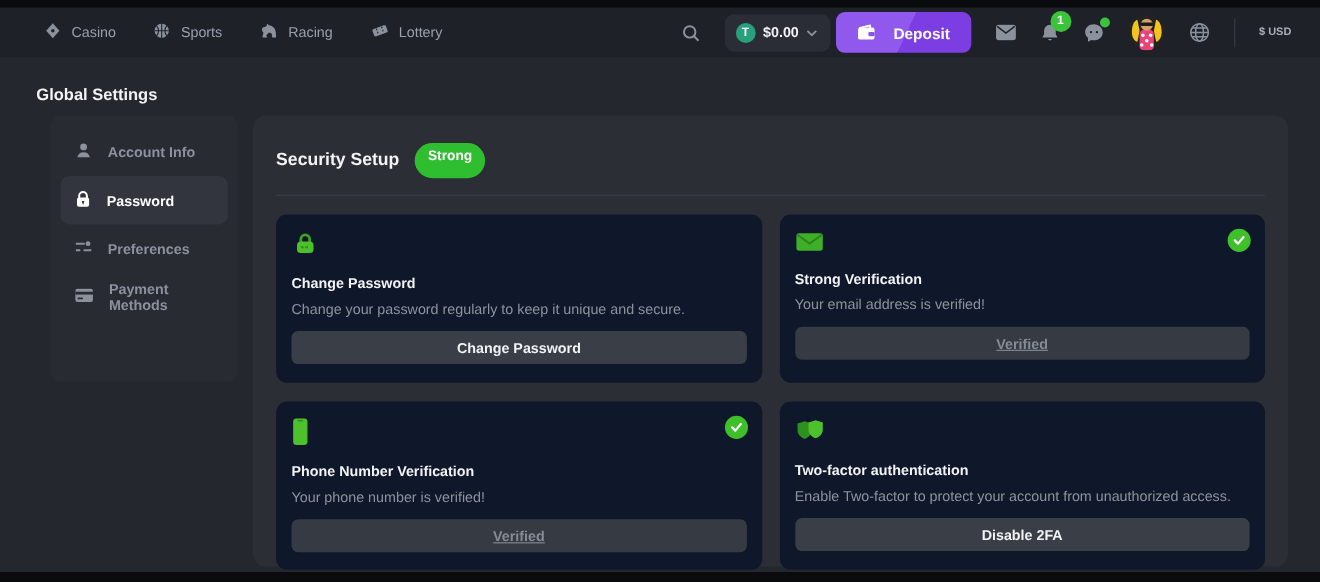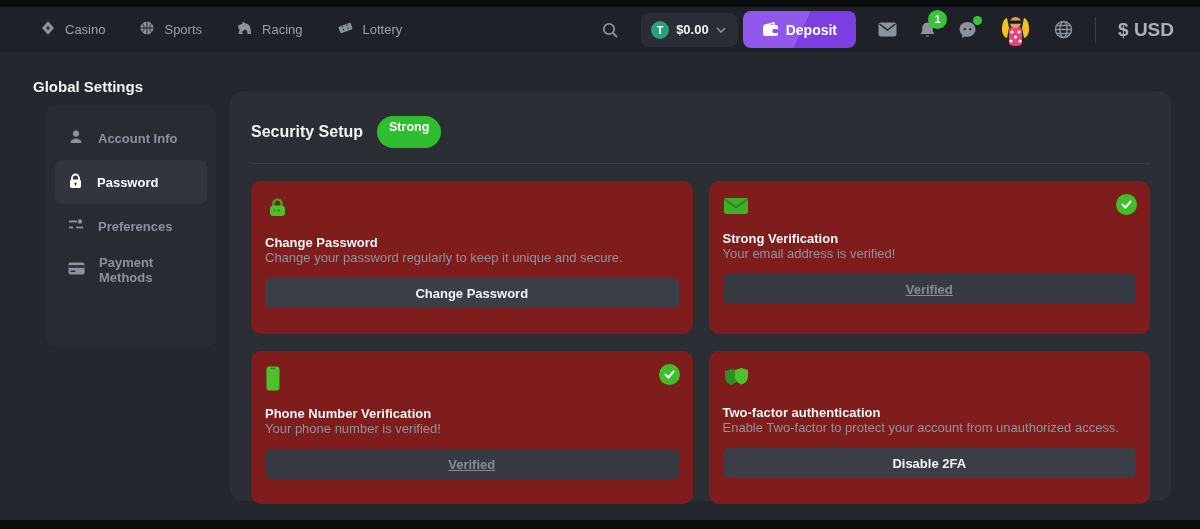--- a/index.html
+++ b/index.html
@@ -10,47 +10,47 @@
   .navbar { height:45px; background:#1e2127; display:flex; align-items:center; padding:0 26px 0 40px; }
   .nav-links { display:flex; align-items:center; gap:34px; }
   .nav-link { display:flex; align-items:center; gap:9px; color:#98a0ac; font-size:13px; font-weight:400; cursor:pointer; }
   .nav-link svg { flex:0 0 auto; }
   .nav-right { margin-left:auto; display:flex; align-items:center; gap:22px; }
   .icon-btn { color:#8b929e; display:flex; align-items:center; cursor:pointer; position:relative; }
   .balance-group { display:flex; align-items:center; }
   .balance-pill { background:#2a2d35; border-radius:8px; height:34px; display:flex; align-items:center; gap:7px; padding:0 12px 0 10px; cursor:pointer; }
   .coin { width:18px; height:18px; border-radius:50%; background:#26a17b; color:#fff; font-size:11px; font-weight:700; display:flex; align-items:center; justify-content:center; }
   .balance-amount { color:#f2f3f5; font-size:13px; font-weight:700; }
-  .deposit-btn { margin-left:5px; height:37px; border:none; border-radius:8px; padding:0 19px; display:flex; align-items:center; gap:7px;
+  .deposit-btn { margin-left:5px; height:37px; border:none; border-radius:8px; padding:0 19px; display:flex; align-items:center; gap:16px;
       background:linear-gradient(115deg,#9058ec 0%,#9058ec 52%,#7c3ee2 52%); color:#fff; font-size:14px; font-weight:700; cursor:pointer; font-family:inherit; }
   .badge-count { position:absolute; top:-11px; left:9px; min-width:19px; height:19px; border-radius:10px; background:#3cc33c; color:#fff;
       font-size:11px; font-weight:700; display:flex; align-items:center; justify-content:center; padding:0 4px; }
   .online-dot { position:absolute; top:-5px; right:-5px; width:9px; height:9px; border-radius:50%; background:#3cc33c; }
   .avatar { width:33px; height:33px; border-radius:50%; overflow:hidden; cursor:pointer; flex:0 0 auto; }
   .nav-divider { width:1px; height:26px; background:#3a3e46; }
-  .currency { color:#aab0ba; font-size:19px; font-weight:700; display:flex; align-items:center; gap:4px; cursor:pointer; }
+  .currency { color:#aab0ba; font-size:10px; font-weight:700; display:flex; align-items:center; gap:4px; cursor:pointer; }
 
   
   .page-title { position:absolute; left:33px; top:71px; color:#f2f3f5; font-size:15px; font-weight:700; }
 
   .sidebar { position:absolute; left:46px; top:98px; width:170px; height:242px; background:#282b32; border-radius:10px; padding:11px 9px; }
   .side-item { height:44px; display:flex; align-items:center; gap:14px; padding:0 13px; border-radius:8px; color:#8b919d; font-size:13px; font-weight:600; cursor:pointer; }
   .side-item.active { background:#32353e; color:#ffffff; font-weight:700; }
   .side-item svg { flex:0 0 auto; }
 
-  .panel { position:absolute; left:230px; top:84px; width:941px; height:410px; background:#2b2e35; border-radius:12px; padding:25px 21px 21px 21px; }
+  .panel { position:absolute; left:230px; top:98px; width:941px; height:410px; background:#2b2e35; border-radius:12px; padding:25px 21px 21px 21px; }
   .panel-header { display:flex; align-items:center; gap:14px; }
   .panel-title { color:#f2f3f5; font-size:16px; font-weight:700; }
   .strength-badge { background:#2fbe2f; color:#fff; font-size:12.5px; font-weight:700; padding:4px 12px 14px; border-radius:999px; }
   .panel-divider { margin-top:15px; height:1px; background:#3a3d45; }
 
   .cards { margin-top:17px; display:grid; grid-template-columns:1fr 1fr; gap:17px 16px; }
-  .card { position:relative; height:153px; background:#7f1d1d; border-radius:10px; padding:15px 14px; }
+  .card { position:relative; height:153px; background:#0f172a; border-radius:10px; padding:15px 14px; }
   .card-title { margin-top:11px; color:#f2f3f5; font-size:13px; font-weight:700; }
-  .card-desc { color:#8d939e; font-size:13px; }
+  .card-desc { margin-top:8px; color:#8d939e; font-size:13px; }
   .card-btn { margin-top:13px; display:block; width:100%; height:30px; border:none; border-radius:6px; background:#3a3e47; color:#f2f3f5;
       font-size:13px; font-weight:700; cursor:pointer; font-family:inherit; }
   .card-btn.muted { background:#363a42; color:#868c97;text-decoration:underline; }
   .check-badge { position:absolute; top:13px; right:13px; width:21px; height:21px; border-radius:50%; background:#3fc02a; display:flex; align-items:center; justify-content:center; }
 </style>
 </head>
 <body>
 
 <div class="app">
 

